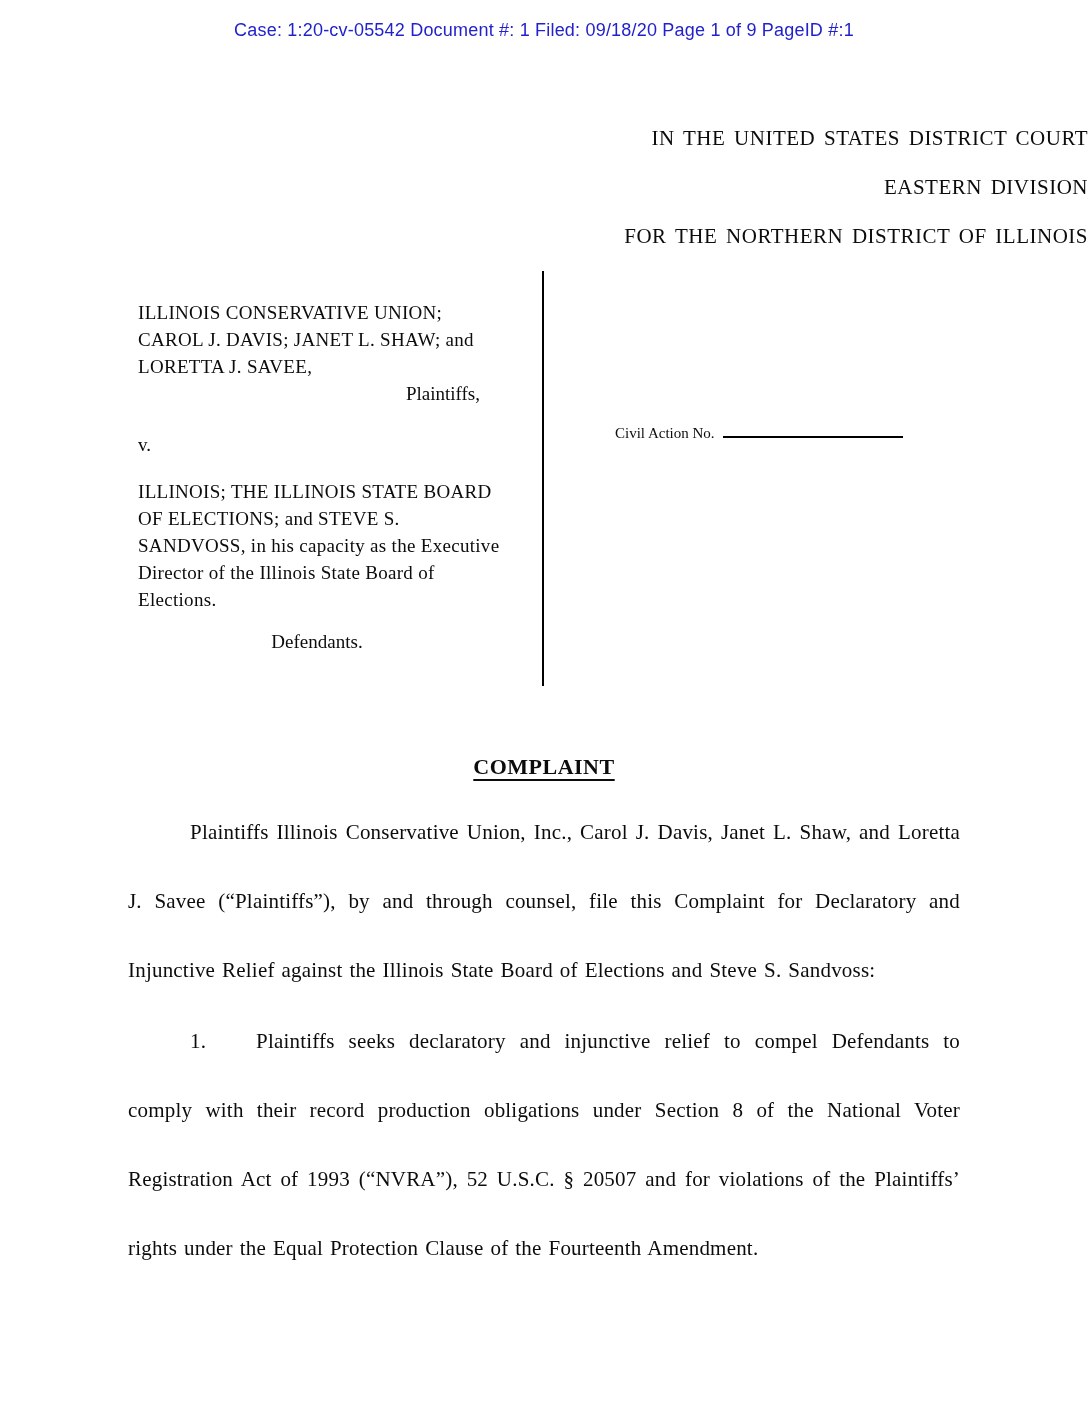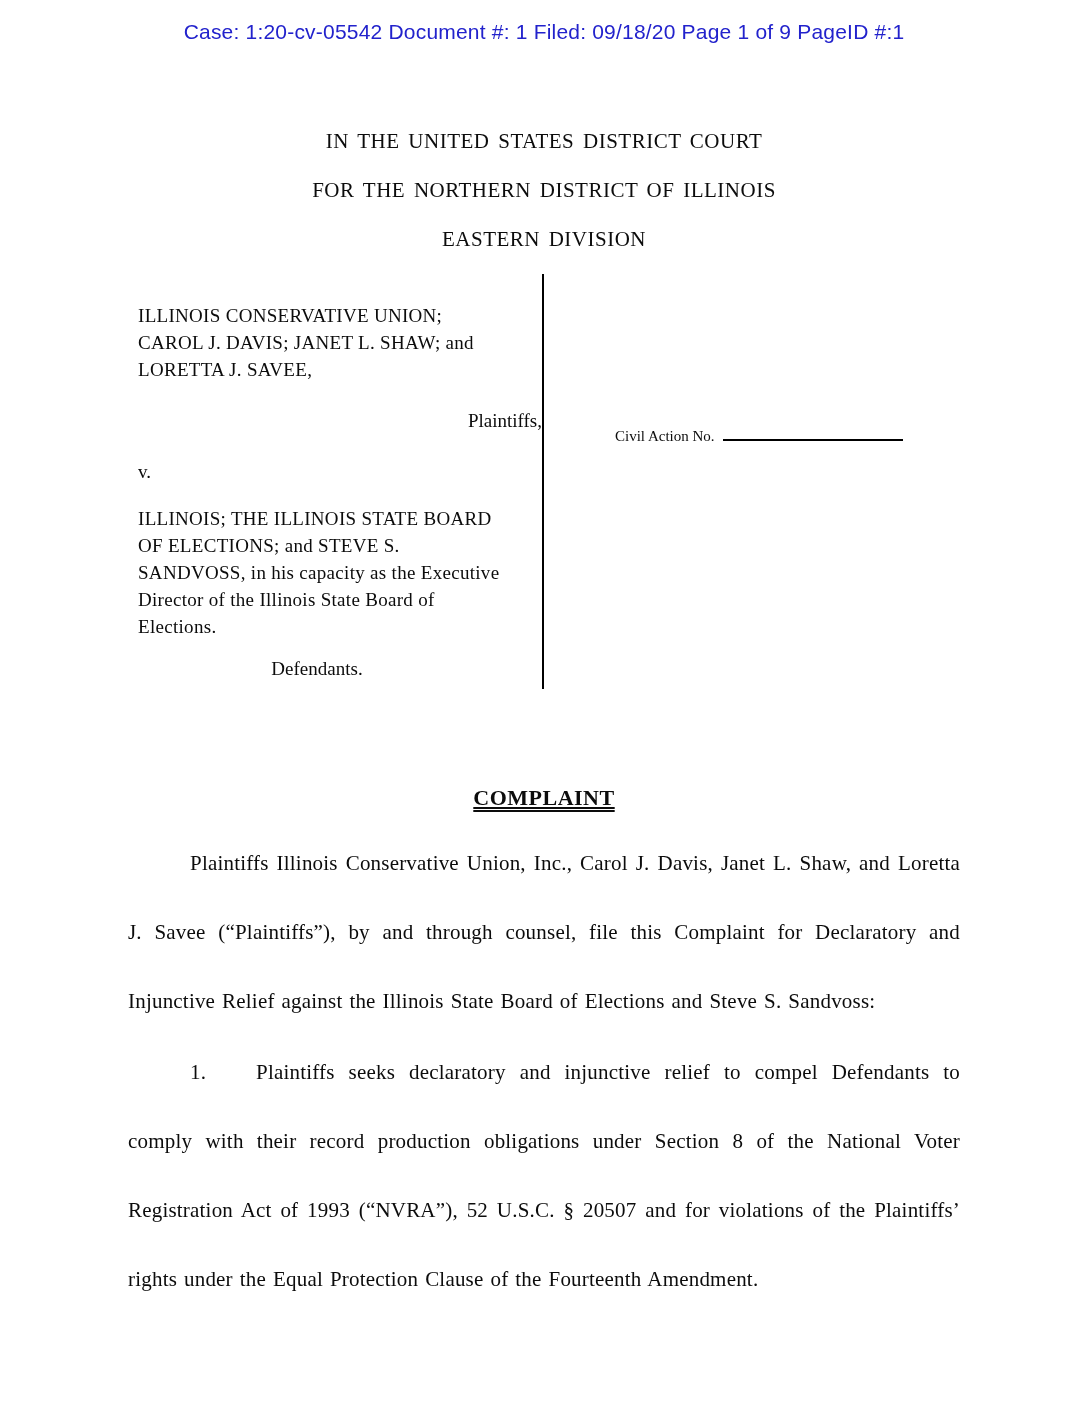--- a/index.html
+++ b/index.html
@@ -16,28 +16,28 @@
     width: 1088px;
     height: 1408px;
     background: #ffffff;
     overflow: hidden;
   }
   
   .pacer-header {
     padding-top: 20px;
     text-align: center;
     font-family: "Liberation Sans", sans-serif;
-    font-size: 21px;
+    font-size: 18px;
     letter-spacing: 0.2px;
     color: #2222cc;
   }
   
   .court-heading {
     margin-top: 73px;
-    text-align: center;
+    text-align: right;
     font-size: 21px;
     line-height: 49px;
     letter-spacing: 0.5px;
     word-spacing: 3px;
   }
   
   .caption {
     display: flex;
     margin-left: 138px;
     margin-top: 10px;
@@ -52,47 +52,46 @@
   }
   .names {
     line-height: 27px;
     white-space: pre-line;
     letter-spacing: 0.3px;
   }
   .role {
     text-align: right;
     line-height: 27px;
   }
-  .plaintiffs-role { margin-top: 24px; }
+  .plaintiffs-role { padding-right: 62px; }
   .versus { margin-top: 24px; line-height: 27px; }
   .defendants-names { margin-top: 20px; }
   .defendants-role { margin-top: 15px; padding-right: 46px; text-align: center; }
   .caption-right {
     flex: 1;
     padding-left: 71px;
     padding-top: 144px;
     font-size: 15px;
   }
   .civil-action { white-space: nowrap; }
   .blank-line {
     display: inline-block;
     width: 180px;
     height: 23px;
     margin-left: 8px;
     border-bottom: 2px solid #000000;
     vertical-align: baseline;
   }
   
   .doc-title {
-    margin-top: 96px;
+    margin-top: 68px;
     text-align: center;
     font-size: 22px;
     font-weight: bold;
     letter-spacing: 0.5px;
-    text-decoration: underline;
   }
   .doc-title span {
     text-decoration: underline;
     text-underline-offset: 5px;
     text-decoration-thickness: 2px;
   }
   
   .para {
     margin: 0 128px;
     font-size: 21px;
@@ -112,22 +111,22 @@
 </style>
 </head>
 <body>
 
 <div class="page">
 
   <div class="pacer-header">Case: 1:20-cv-05542 Document #: 1 Filed: 09/18/20 Page 1 of 9 PageID #:1</div>
 
   <div class="court-heading">
     <div>IN THE UNITED STATES DISTRICT COURT</div>
+    <div>EASTERN DIVISION</div>
     <div>FOR THE NORTHERN DISTRICT OF ILLINOIS</div>
-    <div>EASTERN DIVISION</div>
   </div>
 
   <div class="caption">
     <div class="caption-left">
       <div class="names">ILLINOIS CONSERVATIVE UNION;
 CAROL J. DAVIS; JANET L. SHAW; and
 LORETTA J. SAVEE,</div>
       <div class="role plaintiffs-role">Plaintiffs,</div>
       <div class="versus">v.</div>
       <div class="names defendants-names">ILLINOIS; THE ILLINOIS STATE BOARD

